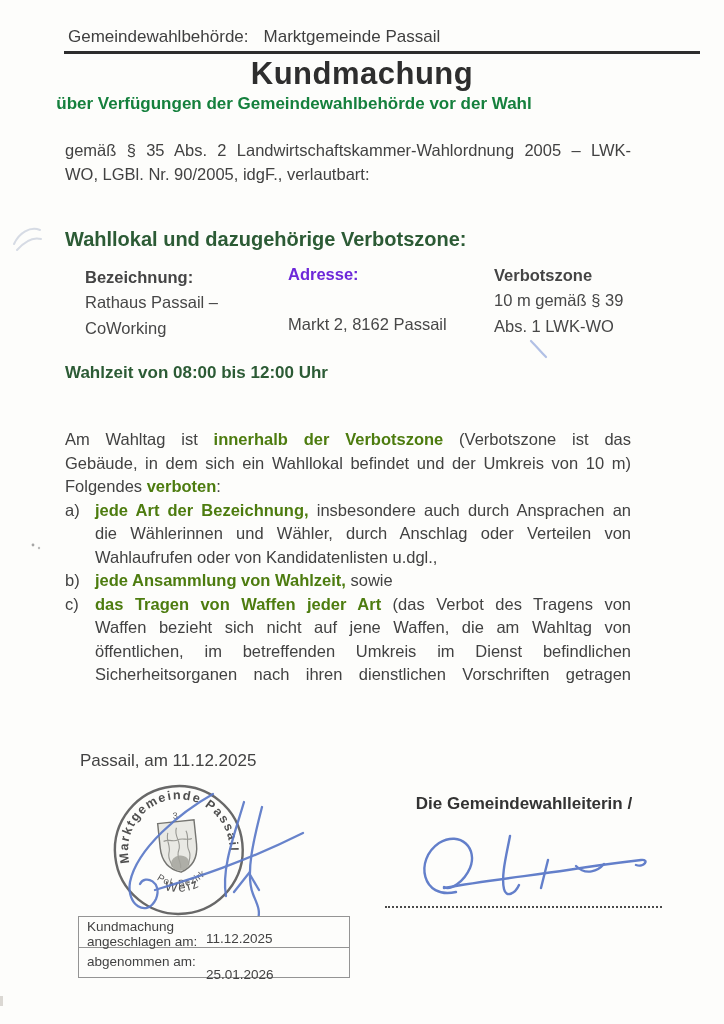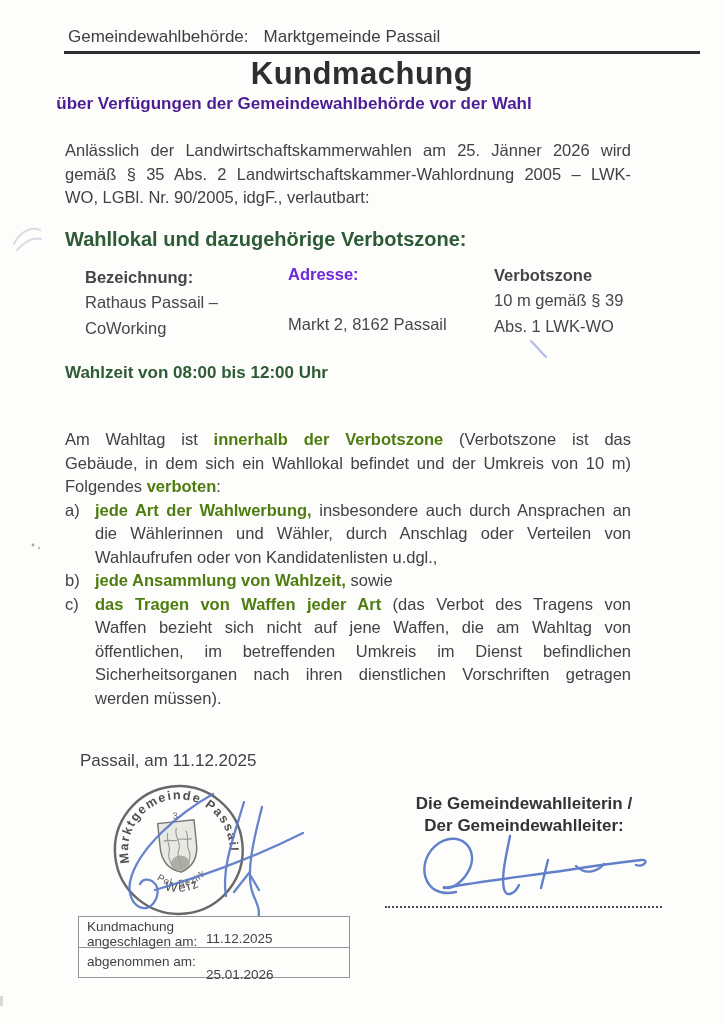--- a/index.html
+++ b/index.html
@@ -9,21 +9,21 @@
     font-family:"Liberation Sans","DejaVu Sans",sans-serif;
     text-decoration:underline;
     -webkit-font-smoothing:antialiased;
   }
   .abs{position:absolute;}
   
   .letterhead{left:68px;top:27px;font-size:17px;color:#3f3f3f;}
   .letterhead .val{margin-left:15px;}
   .head-rule{left:64px;top:51px;width:636px;height:3px;background:#2d2d2d;}
   .page-title{left:0;top:56px;width:724px;text-align:center;font-size:31px;font-weight:700;color:#2e2e2e;letter-spacing:.5px;}
-  .page-subtitle{left:0;top:94px;width:588px;text-align:center;font-size:17px;font-weight:700;color:#4c1d95;}
+  .page-subtitle{left:0;top:94px;width:588px;text-align:center;font-size:17px;font-weight:700;color:#15803d;}
   
   .textcol{left:65px;width:566px;font-size:16.5px;line-height:23.5px;color:#424242;}
   .jl{text-align:justify;text-align-last:justify;}
   .ll{text-align:left;}
   .em{font-weight:700;color:#4d7c0f;}
   .intro{top:139px;}
   .sec-head{left:65px;top:228px;font-size:20px;font-weight:700;color:#2c5b35;}
   .col{font-size:16.5px;line-height:25.3px;color:#474747;}
   .col .lbl{font-weight:700;color:#454545;}
   .col-name{left:85px;top:265px;width:200px;}
@@ -57,21 +57,20 @@
 
   <div class="abs letterhead">
     <span>Gemeindewahlbehörde:</span><span class="val">Marktgemeinde Passail</span>
   </div>
   <div class="abs head-rule"></div>
 
   <div class="abs page-title">Kundmachung</div>
   <div class="abs page-subtitle">über Verfügungen der Gemeindewahlbehörde vor der Wahl</div>
 
   <div class="abs textcol intro">
-    <div class="jl">Anlässlich der Landwirtschaftskammerwahlen am 25. Jänner 2026 wird</div>
     <div class="jl">gemäß § 35 Abs. 2 Landwirtschaftskammer-Wahlordnung 2005 – LWK-</div>
     <div class="ll">WO, LGBl. Nr. 90/2005, idgF., verlautbart:</div>
   </div>
 
   <div class="abs sec-head">Wahllokal und dazugehörige Verbotszone:</div>
 
   <div class="abs col col-name">
     <div class="lbl">Bezeichnung:</div>
     <div>Rathaus Passail –</div>
     <div>CoWorking</div>
@@ -88,37 +87,36 @@
 
   <div class="abs time-head">Wahlzeit von 08:00 bis 12:00 Uhr</div>
 
   <div class="abs textcol rules">
     <div class="jl"><span>Am Wahltag ist </span><span class="em">innerhalb der Verbotszone</span><span> (Verbotszone ist das</span></div>
     <div class="jl"><span>Gebäude, in dem sich ein Wahllokal befindet und der Umkreis von 10 m)</span></div>
     <div class="ll"><span>Folgendes </span><span class="em">verboten</span><span>:</span></div>
 
     <div class="item">
       <span class="marker">a)</span>
-      <div class="jl"><span class="em">jede Art der Wahlwerbung,</span><span> insbesondere auch durch Ansprachen an</span></div>
+      <div class="jl"><span class="em">jede Art der Bezeichnung,</span><span> insbesondere auch durch Ansprachen an</span></div>
       <div class="jl">die Wählerinnen und Wähler, durch Anschlag oder Verteilen von</div>
       <div class="ll">Wahlaufrufen oder von Kandidatenlisten u.dgl.,</div>
     </div>
 
     <div class="item">
       <span class="marker">b)</span>
       <div class="ll"><span class="em">jede Ansammlung von Wahlzeit,</span><span> sowie</span></div>
     </div>
 
     <div class="item">
       <span class="marker">c)</span>
       <div class="jl"><span class="em">das Tragen von Waffen jeder Art</span><span> (das Verbot des Tragens von</span></div>
       <div class="jl">Waffen bezieht sich nicht auf jene Waffen, die am Wahltag von</div>
       <div class="jl">öffentlichen, im betreffenden Umkreis im Dienst befindlichen</div>
       <div class="jl">Sicherheitsorganen nach ihren dienstlichen Vorschriften getragen</div>
-      <div class="ll">werden müssen).</div>
     </div>
   </div>
 
   <div class="abs place-date">Passail, am 11.12.2025</div>
 
   <svg class="abs stamp-wrap" viewBox="0 0 140 140">
     <defs>
       <path id="arcTop" d="M 21.7 80.9 A 50 50 0 1 1 118.3 80.9"></path>
       <path id="arcBot1" d="M 38.8 86 A 36 36 0 0 0 101.2 86"></path>
       <path id="arcBot2" d="M 40 98 A 46 46 0 0 0 100 98"></path>
@@ -144,21 +142,20 @@
       <path d="M118 16 C86 34 42 70 35 104 C31 127 52 140 61 121 C68 104 50 96 45 106"></path>
       <path d="M149 24 C140 55 126 90 131 118"></path>
       <path d="M167 29 C159 60 150 96 158 116 C161 124 166 132 163 141"></path>
       <path d="M60 112 C100 100 150 84 208 55"></path>
       <path d="M139 114 L154 95 L164 112"></path>
     </g>
   </svg>
 
   <div class="abs signer-title">
     <div>Die Gemeindewahlleiterin /</div>
-    <div>Der Gemeindewahlleiter:</div>
   </div>
 
   <svg class="abs sig-right" viewBox="0 0 270 80">
     <g fill="none" stroke="#5b79c8" stroke-width="2.4" stroke-linecap="round" opacity="0.95">
       <path d="M58 62 C24 70 16 30 41 13 C63 0 80 19 72 38 C66 52 52 61 46 57"></path>
       <path d="M112 6 C108 27 103 46 106 59 C108 68 117 64 121 55"></path>
       <path d="M46 58 C90 50 130 46 170 40 C200 35 226 32 243 30 C252 29 246 38 238 35"></path>
       <path d="M150 30 L143 58"></path>
       <path d="M178 36 C188 46 200 41 206 34"></path>
     </g>

